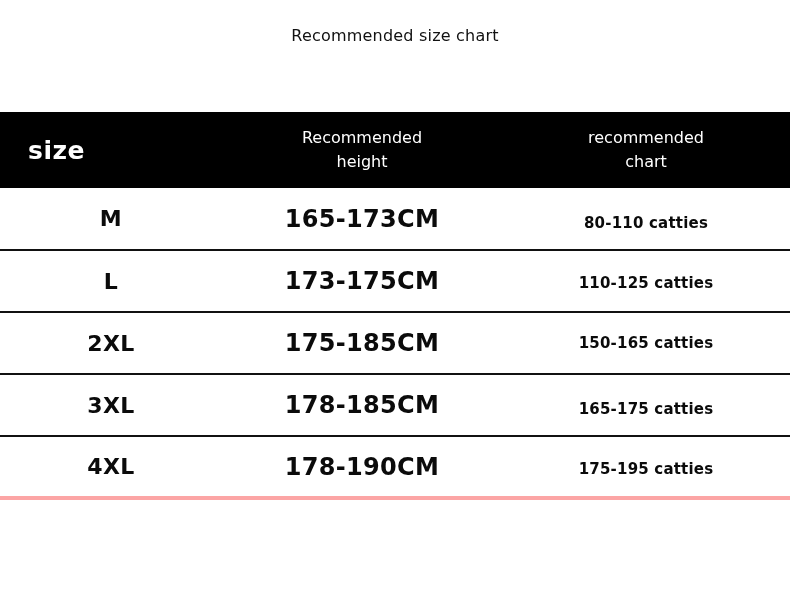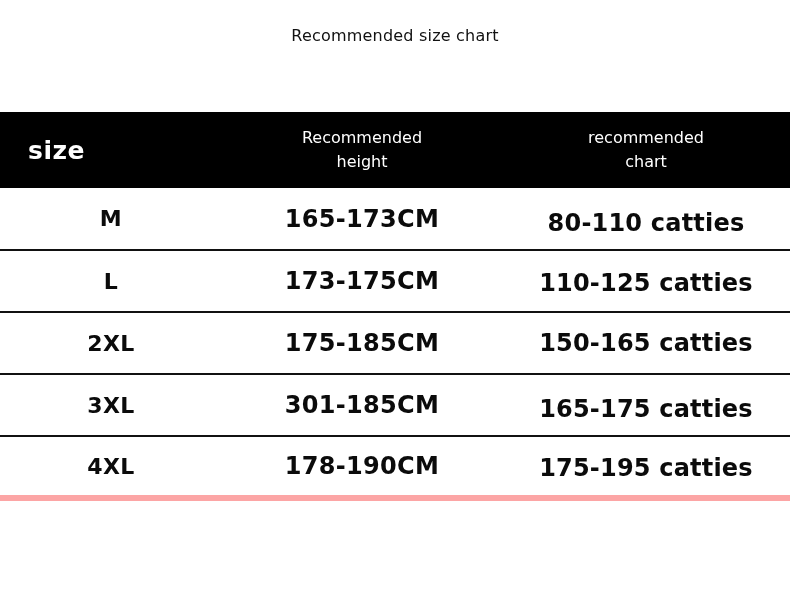--- a/index.html
+++ b/index.html
@@ -68,21 +68,21 @@
     line-height: 1.5;
   }
   th.h-col .l1 { display: block; }
   th.h-col .l2 { display: block; }
 
   tbody tr {
     height: 62px;
     border-bottom: 2px solid #111111;
   }
   tbody tr:last-child {
-    border-bottom: 6px solid #fca5a5;
+    border-bottom: 4px solid #fca5a5;
     margin-left: 14px;
   }
   tbody td {
     padding: 0;
     vertical-align: middle;
     color: #0b0b0b;
   }
   td.size-cell {
     text-align: center;
     font-size: 22px;
@@ -90,21 +90,21 @@
     letter-spacing: 0.4px;
   }
   td.height-cell {
     text-align: center;
     font-size: 24px;
     font-weight: 700;
     letter-spacing: 0.3px;
   }
   td.weight-cell {
     text-align: center;
-    font-size: 24px;
+    font-size: 15px;
     font-weight: 600;
     letter-spacing: 0.2px;
   }
   
   tbody tr:nth-child(1) td.weight-cell { padding-top: 8px; }
   tbody tr:nth-child(2) td.weight-cell { padding-top: 4px; }
   tbody tr:nth-child(4) td.weight-cell { padding-top: 8px; }
   tbody tr:nth-child(5) td.weight-cell { padding-top: 4px; }
   tbody tr:nth-child(6) td.weight-cell { padding-top: 6px; }
 </style>
@@ -146,21 +146,21 @@
           <td class="height-cell">173-175CM</td>
           <td class="weight-cell">110-125 catties</td>
         </tr>
         <tr>
           <td class="size-cell">2XL</td>
           <td class="height-cell">175-185CM</td>
           <td class="weight-cell">150-165 catties</td>
         </tr>
         <tr>
           <td class="size-cell">3XL</td>
-          <td class="height-cell">301-185CM</td>
+          <td class="height-cell">178-185CM</td>
           <td class="weight-cell">165-175 catties</td>
         </tr>
         <tr>
           <td class="size-cell">4XL</td>
           <td class="height-cell">178-190CM</td>
           <td class="weight-cell">175-195 catties</td>
         </tr>
       </tbody>
     </table>
   </div>

